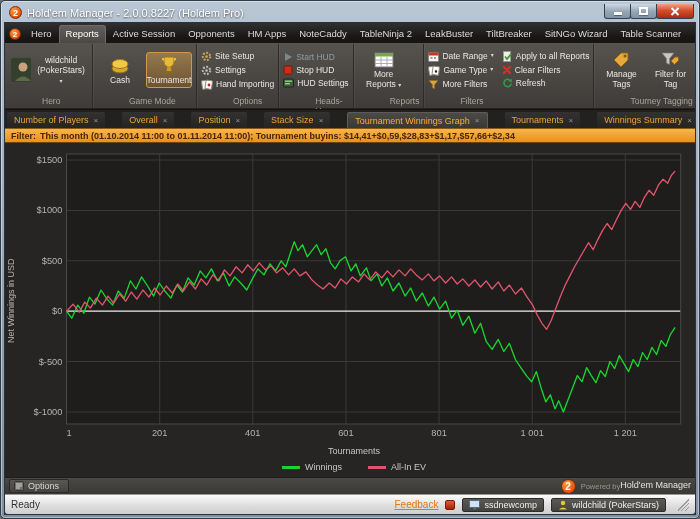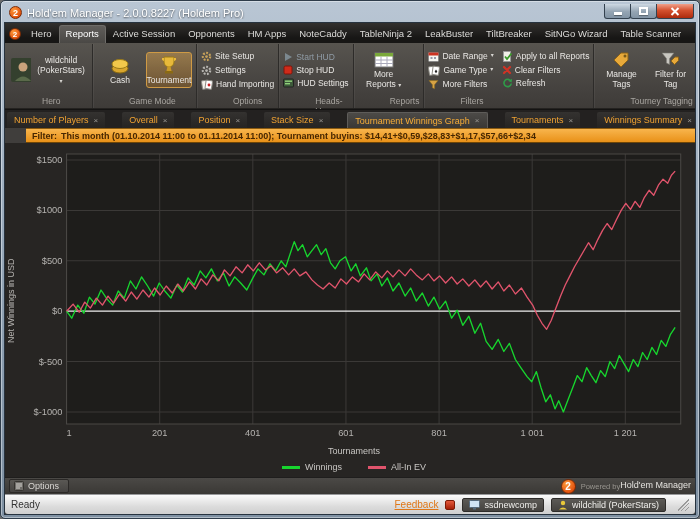--- a/index.html
+++ b/index.html
@@ -65,21 +65,21 @@
           background:linear-gradient(#343230, #262422); border-radius:2px 2px 0 0;
           white-space:nowrap; cursor:default; }
   .ptab.active { background:linear-gradient(#4c4a47, #3a3835); border:1px solid #5e5c59;
                  border-bottom:none; color:#f7ad38; }
   .ptab .x { color:#9a9894; font-size:8px; }
 
   
   .filter-bar { height:15px; background:linear-gradient(#f8b54d, #e99118);
                 border-top:1px solid #8a5a10; border-bottom:1px solid #6e4608;
                 display:flex; align-items:center; gap:4px; padding:0 6px;
-                font-size:9px; font-weight:bold; color:#462600; white-space:nowrap; overflow:hidden;margin-left:21px; }
+                font-size:9px; font-weight:bold; color:#462600; white-space:nowrap; overflow:hidden; }
 
   
   .chart-wrap { flex:1; background:#272523; position:relative;
                 display:flex; flex-direction:column; padding:3px 6px 2px 14px; }
   .y-title { position:absolute; left:1px; top:38px; height:240px; writing-mode:vertical-rl;
              transform:rotate(180deg); font-size:9px; color:#b5b3b0; text-align:center; }
   #chart-svg { width:100%; height:300px; display:block; }
   .x-title { text-align:center; font-size:9px; color:#c8c6c3; height:13px; }
   .legend { display:flex; justify-content:center; align-items:center; gap:26px; height:16px; }
   .legend-item { display:flex; align-items:center; gap:5px; font-size:9px; color:#c8c6c3; }

